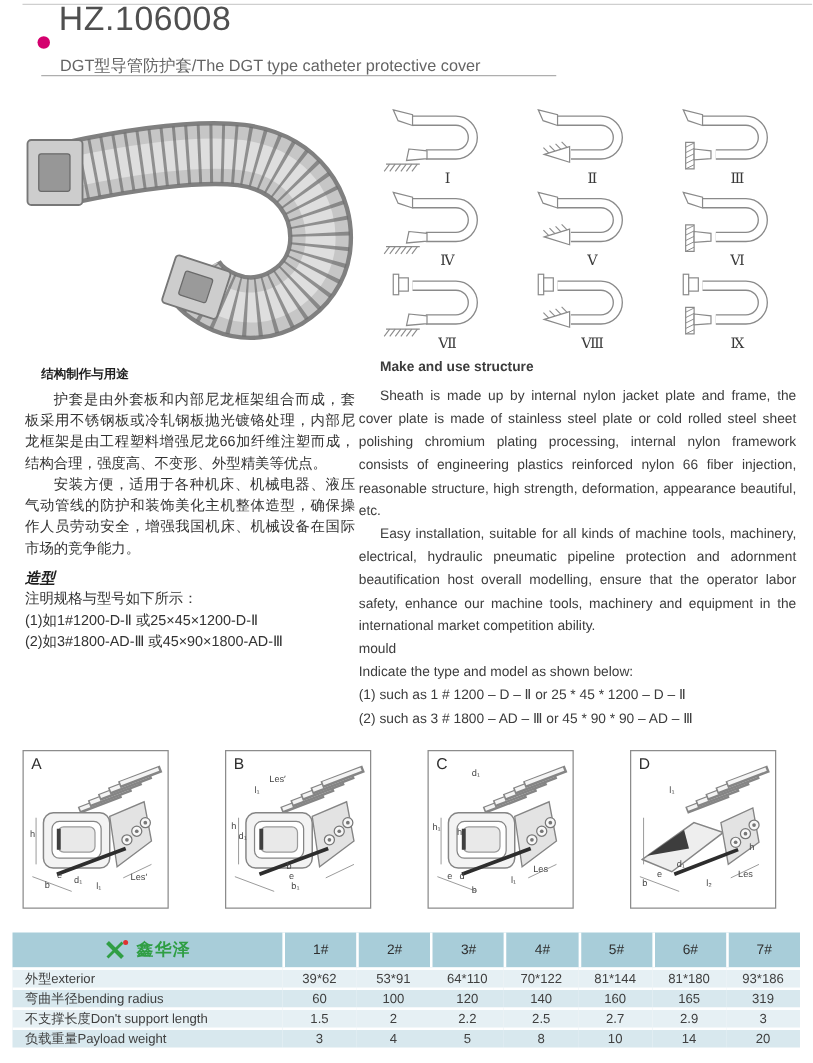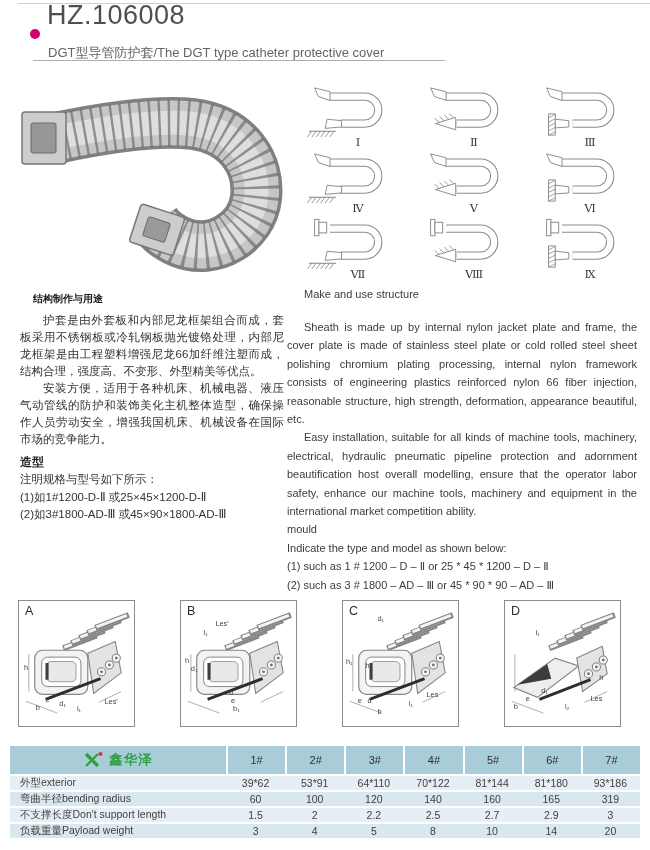--- a/index.html
+++ b/index.html
@@ -20,25 +20,25 @@
   .photo{position:absolute;left:8px;top:78px;width:285px;height:205px;}
 
   .dg-grid{position:absolute;left:300px;top:84px;width:348px;height:200px;
     display:grid;grid-template-columns:repeat(3,1fr);grid-auto-rows:66px;}
   .dg-cell{display:flex;flex-direction:column;align-items:center;justify-content:flex-start;}
   .dg-label{font-family:"Liberation Serif","DejaVu Serif",serif;font-size:11.5px;color:#3a3a3a;margin-top:-4px;}
 
   .cn{position:absolute;left:20px;top:292px;width:264px;}
   .cn h3{font-size:10px;color:#1e1e1e;margin-left:13px;margin-bottom:6px;font-weight:bold;}
   .cn p{font-size:11.5px;color:#333;line-height:17px;text-align:justify;text-indent:2em;}
-  .cn .mould{font-size:12px;font-weight:bold;color:#1e1e1e;margin-top:6px;}
+  .cn .mould{font-size:12px;font-weight:bold;color:#1e1e1e;margin-top:6px;font-style:italic;}
   .cn .plain{font-size:11.5px;line-height:17.5px;text-align:left;}
 
   .en{position:absolute;left:287px;top:288px;width:350px;}
-  .en .hd{font-size:11px;color:#3c3c3c;padding-left:17px;margin-bottom:18px;}
+  .en .hd{font-size:11px;color:#3c3c3c;padding-left:17px;margin-bottom:8px;font-weight:bold;}
   .en p{font-size:11px;color:#3c3c3c;line-height:18.4px;text-align:justify;text-indent:17px;}
   .en .plain{font-size:11px;color:#3c3c3c;line-height:18.4px;text-align:left;text-indent:0;}
 
   .spec-box{position:absolute;top:600px;width:117px;height:127px;border:1px solid #8c8c8c;background:#fff;}
   .spec-box .box-label{position:absolute;left:6px;top:3px;font-size:12.5px;color:#2e2e2e;z-index:2;}
   .spec-box svg{position:absolute;left:0;top:8px;}
   #box-a{left:18px;} #box-b{left:180px;} #box-c{left:342px;} #box-d{left:504px;}
 
   table.spec{position:absolute;left:10px;top:746px;width:630px;border-collapse:separate;border-spacing:0;table-layout:fixed;}
   table.spec th,table.spec td{font-weight:normal;}

